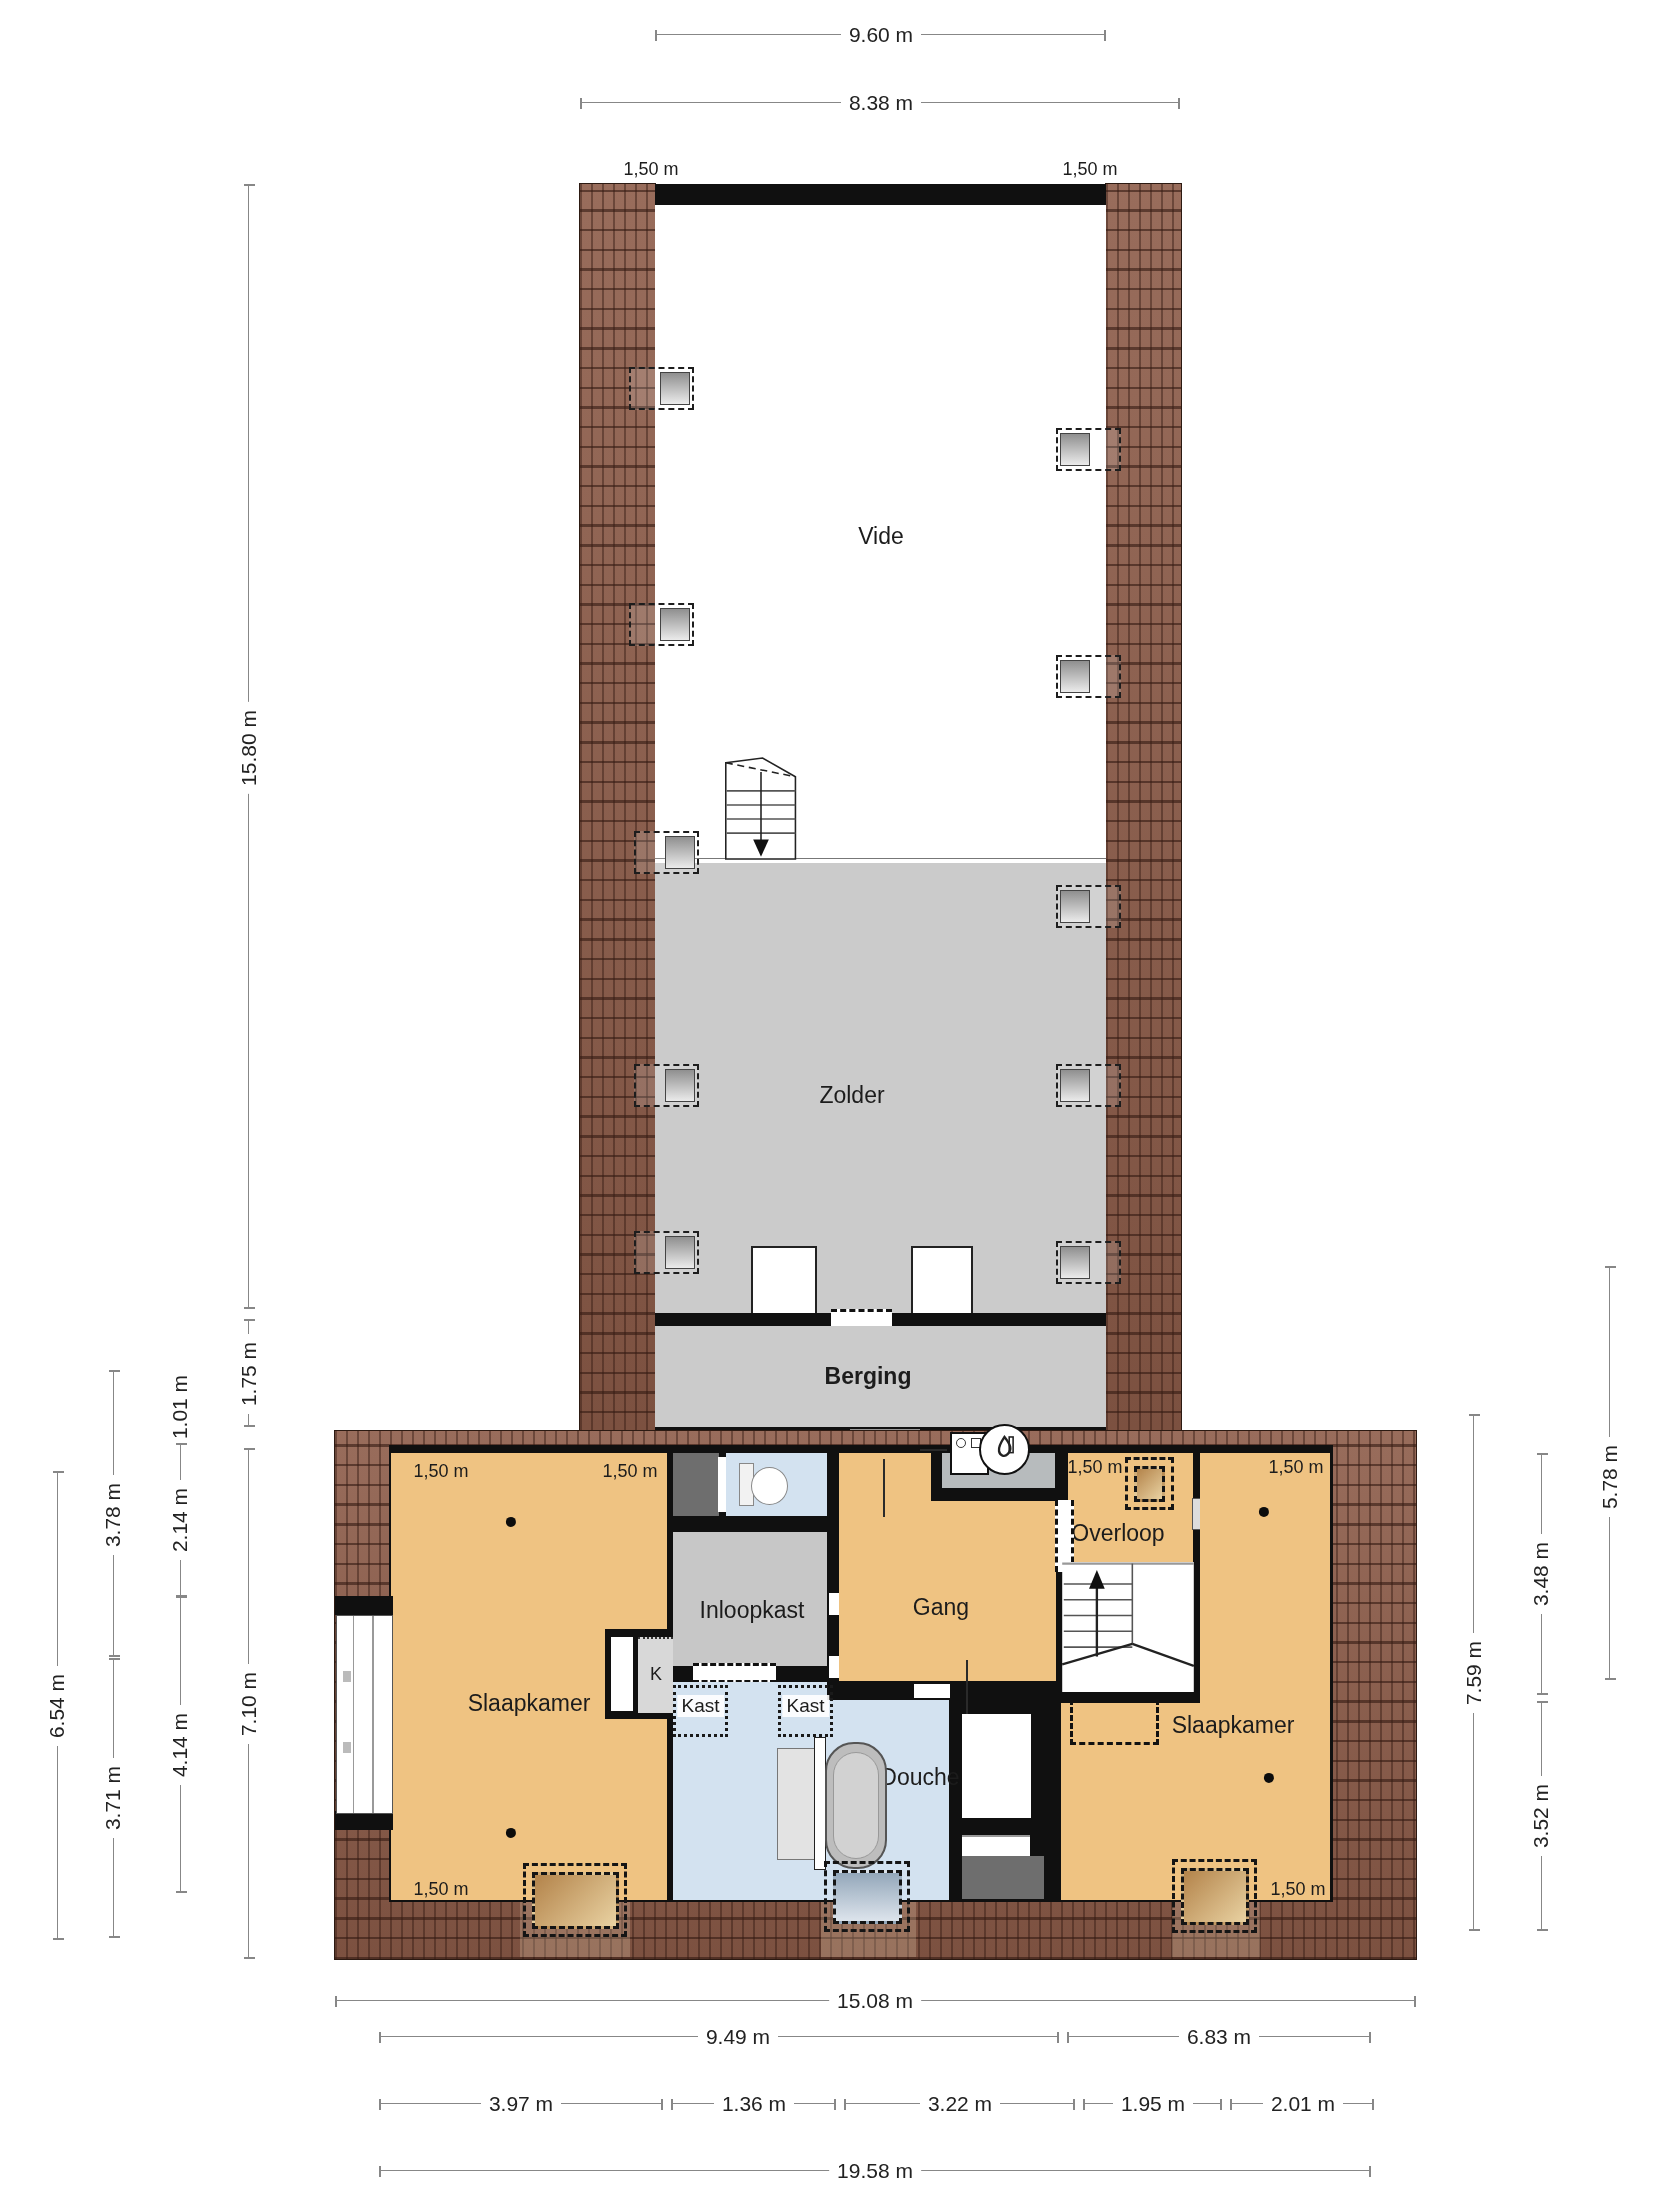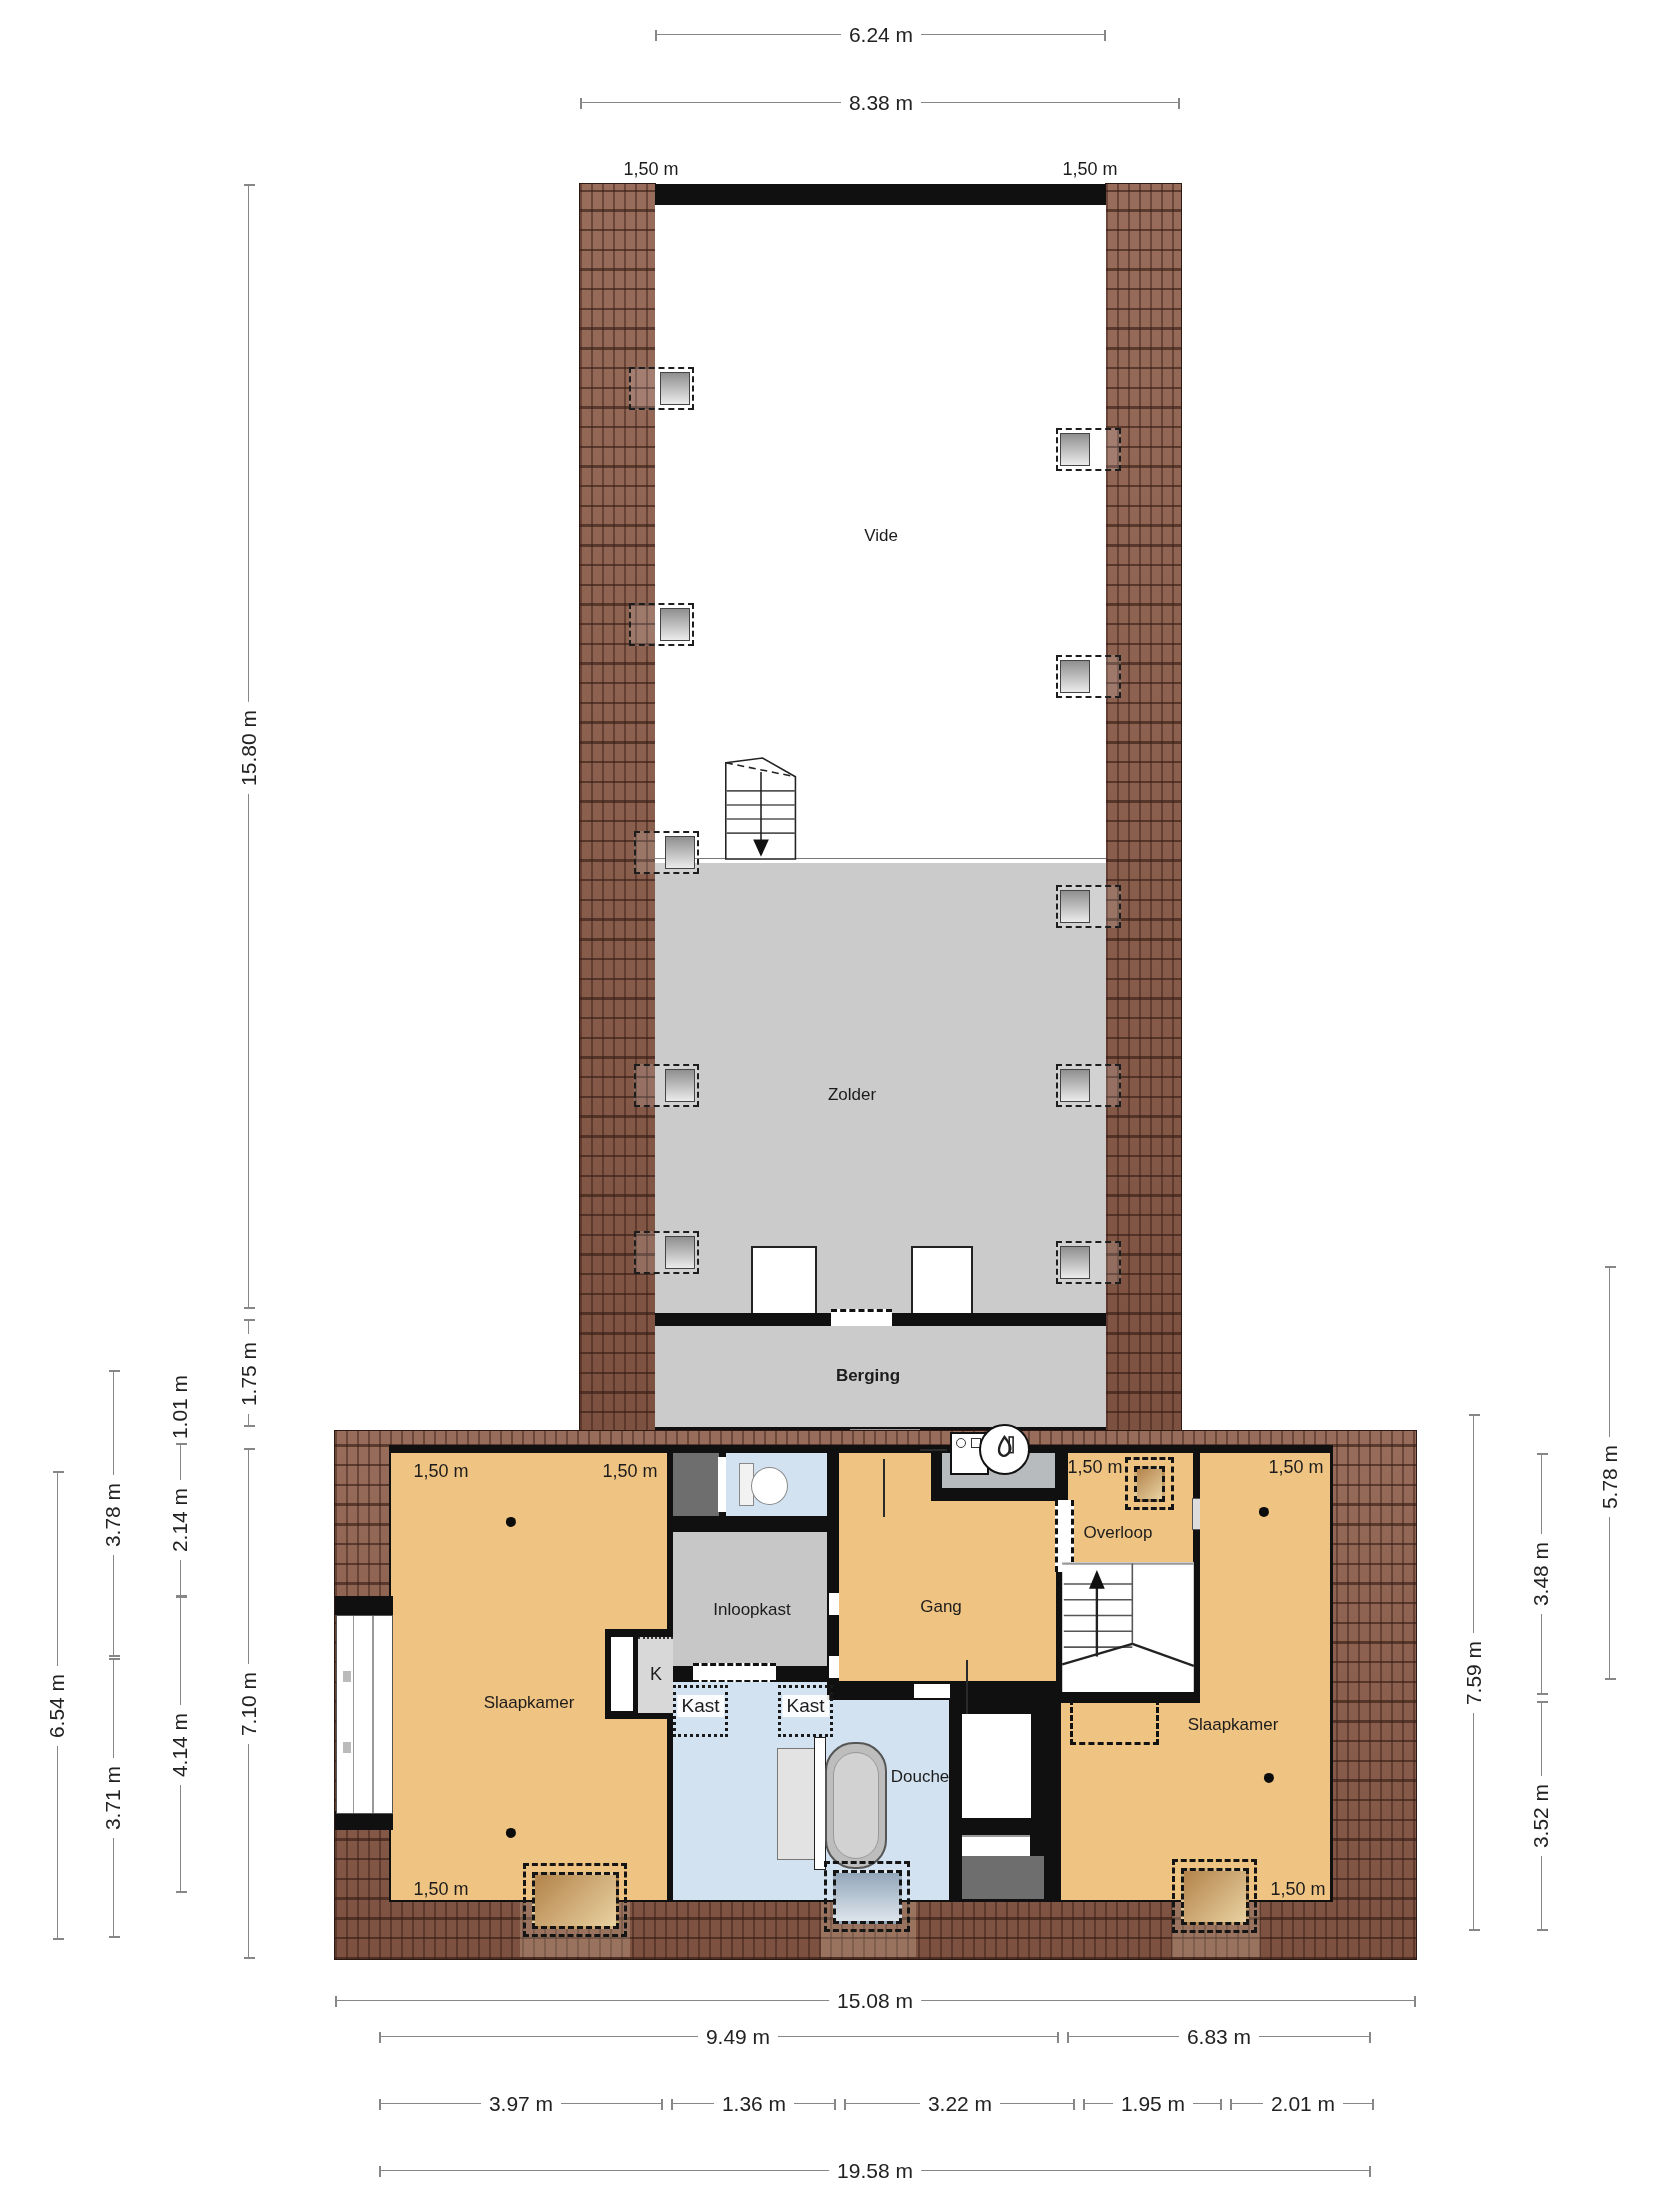--- a/index.html
+++ b/index.html
@@ -10,21 +10,21 @@
   .brick{position:absolute;background-color:#8d5c49;
     background-image:
       repeating-linear-gradient(0deg, rgba(52,26,18,.60) 0 2.4px, rgba(0,0,0,0) 2.4px 19.7px),
       repeating-linear-gradient(90deg, rgba(52,26,18,.45) 0 1.6px, rgba(0,0,0,0) 1.6px 11px),
       linear-gradient(180deg, rgba(255,255,255,.10), rgba(0,0,0,.12));
     outline:1.6px solid #2c1a12;}
   .streak{position:absolute;background:rgba(255,230,200,.22);}
   
   .wall{position:absolute;background:#101010;}
   .room{position:absolute;}
-  .lbl{position:absolute;transform:translate(-50%,-50%);white-space:nowrap;font-size:17px;color:#1c1c1c;}
+  .lbl{position:absolute;transform:translate(-50%,-50%);white-space:nowrap;font-size:23px;color:#1c1c1c;}
   .lbl.small{font-size:18px;}
   
   .dim-h{position:absolute;height:0;border-top:1.6px solid #878787;}
   .dim-h::before,.dim-h::after{content:"";position:absolute;top:-5.5px;width:1.6px;height:11px;background:#878787;}
   .dim-h::before{left:0;} .dim-h::after{right:0;}
   .dim-v{position:absolute;width:0;border-left:1.6px solid #878787;}
   .dim-v::before,.dim-v::after{content:"";position:absolute;left:-5.5px;width:11px;height:1.6px;background:#878787;}
   .dim-v::before{top:0;} .dim-v::after{bottom:0;}
   .dim-label{position:absolute;transform:translate(-50%,-50%);background:#fff;padding:1.6px 7.9px;
              font-size:21px;color:#222;white-space:nowrap;}
@@ -46,21 +46,21 @@
   .whitegap{position:absolute;background:#ffffff;}
   .dashopen{position:absolute;background:#fff;border-top:3.2px dashed #111;border-bottom:3.2px dashed #111;}
   .dashopen.v{border:none;border-left:3.2px dashed #111;border-right:3.2px dashed #111;}
 </style>
 </head>
 <body>
 
 <div id="canvas">
 
   <div class="dim-h" style="left:655px;top:34px;width:451px;"></div>
-  <div class="dim-label" style="left:881px;top:35px;">6.24 m</div>
+  <div class="dim-label" style="left:881px;top:35px;">9.60 m</div>
 
   <div class="dim-h" style="left:580px;top:102px;width:600px;"></div>
   <div class="dim-label" style="left:881px;top:103px;">8.38 m</div>
 
   <div class="lbl small" style="left:651px;top:169px;">1,50 m</div>
   <div class="lbl small" style="left:1090px;top:169px;">1,50 m</div>
 
   <div class="brick" style="left:580px;top:184px;width:75px;height:1249px;"></div>
   <div class="brick" style="left:1106px;top:184px;width:75px;height:1249px;"></div>
   <div class="wall" style="left:655px;top:184px;width:451px;height:20.5px;"></div>

